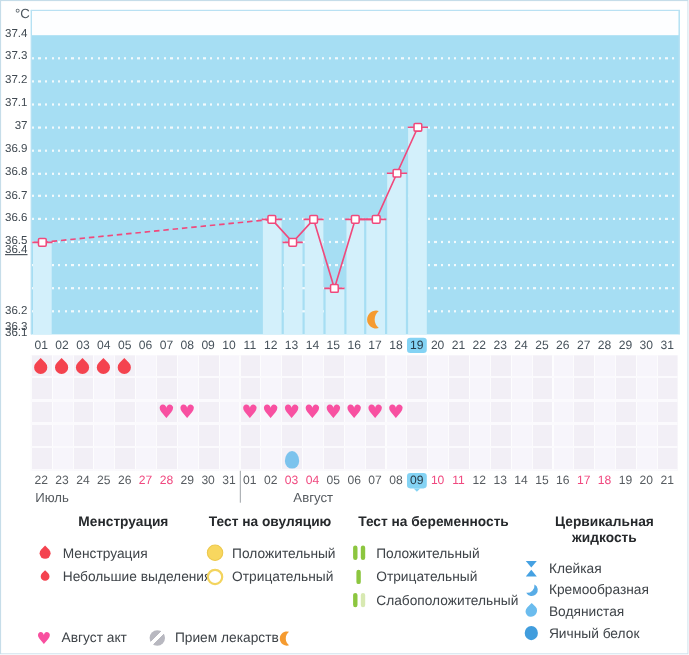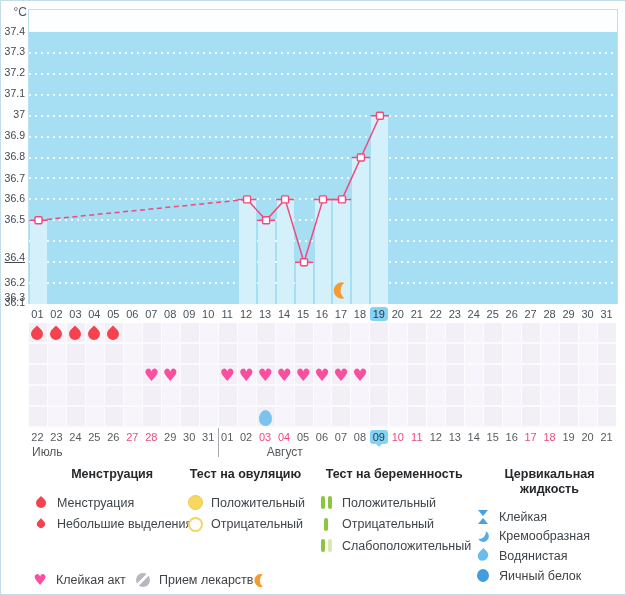--- a/index.html
+++ b/index.html
@@ -65,21 +65,21 @@
       <div class="ytick" style="top: 23.5px;">37.4</div>
       <div class="ytick" style="top: 44.423px;">37.3</div>
       <div class="ytick" style="top: 65.346px;">37.2</div>
       <div class="ytick" style="top: 86.269px;">37.1</div>
       <div class="ytick" style="top: 107.192px;">37</div>
       <div class="ytick" style="top: 128.115px;">36.9</div>
       <div class="ytick" style="top: 149.038px;">36.8</div>
       <div class="ytick" style="top: 171px;">36.7</div>
       <div class="ytick" style="top: 190.884px;">36.6</div>
       <div class="ytick" style="top: 211.807px;">36.5</div>
-      <div class="ytick" style="top: 250px; text-decoration: underline;">36.4</div>
+      <div class="ytick" style="top: 220px; text-decoration: underline;">36.4</div>
       <div class="ytick" style="top: 253.653px; margin-top: 36px;">36.3</div>
       <div class="ytick" style="top: 274.576px;">36.2</div>
       <div class="ytick" style="top: 295.499px;">36.1</div>
     </div>
   <div id="plot">
       <div class="whiteband"></div>
       <div class="gline" style="top: 41.923px;"></div>
       <div class="gline" style="top: 62.846px;"></div>
       <div class="gline" style="top: 83.769px;"></div>
       <div class="gline" style="top: 104.692px;"></div>
@@ -323,21 +323,21 @@
           <span class="ic">
             <span class="eggW"></span>
           </span>
           <span>Яичный белок</span>
         </div>
       </div>
       <div class="extraitem" style="left: 30px;">
         <span class="ic">
           <span class="heartL">♥</span>
         </span>
-        <span>Клейкая акт</span>
+        <span>Август акт</span>
       </div>
       <div class="extraitem" style="left: 133px;">
         <span class="ic">
           <span class="pillI"></span>
         </span>
         <span>Прием лекарств</span>
       </div>
       <div class="extraitem" style="left: 250px;">
         <span class="ic">
           <svg width="15" height="15" viewBox="0 0 20 20" style="transform:rotate(0deg)">

